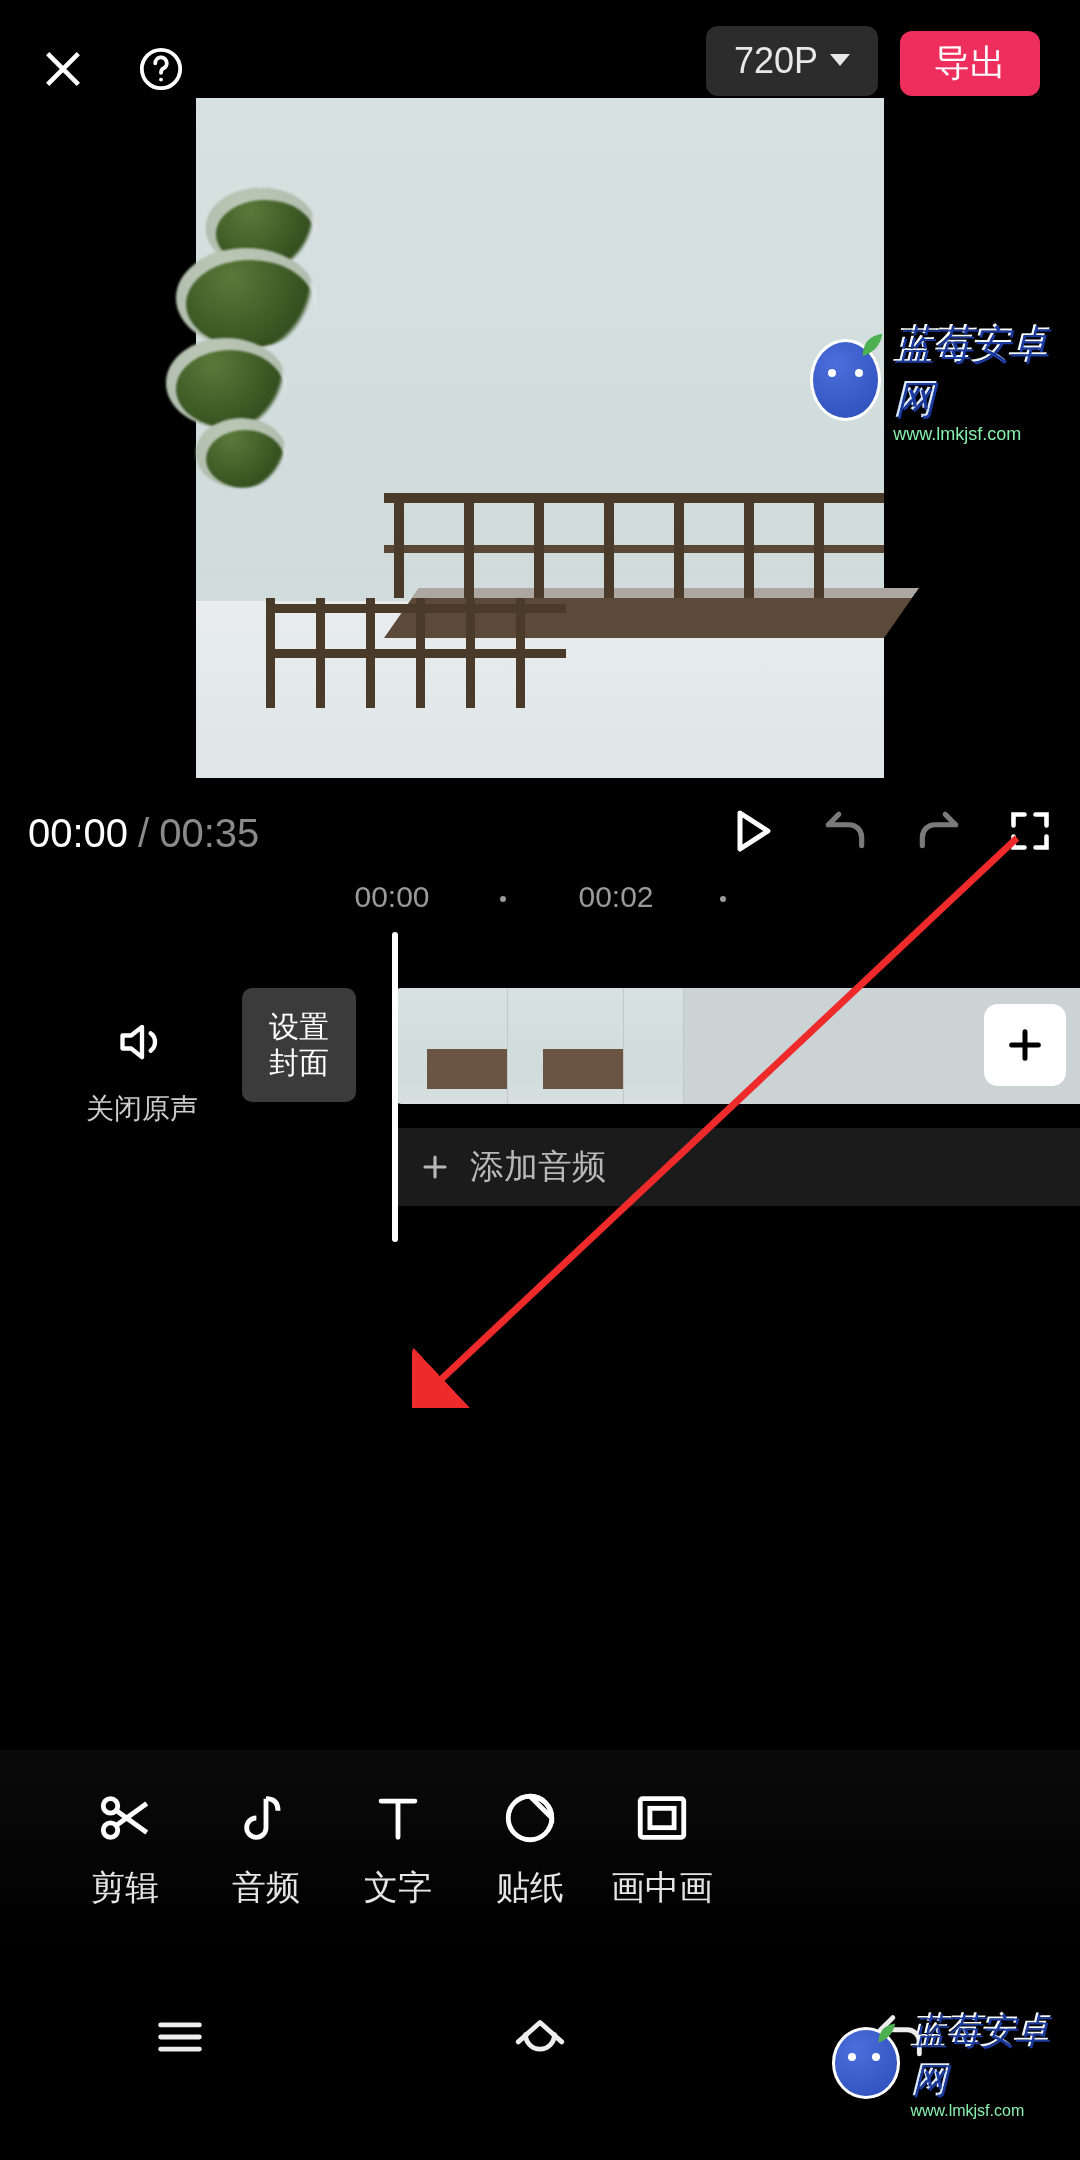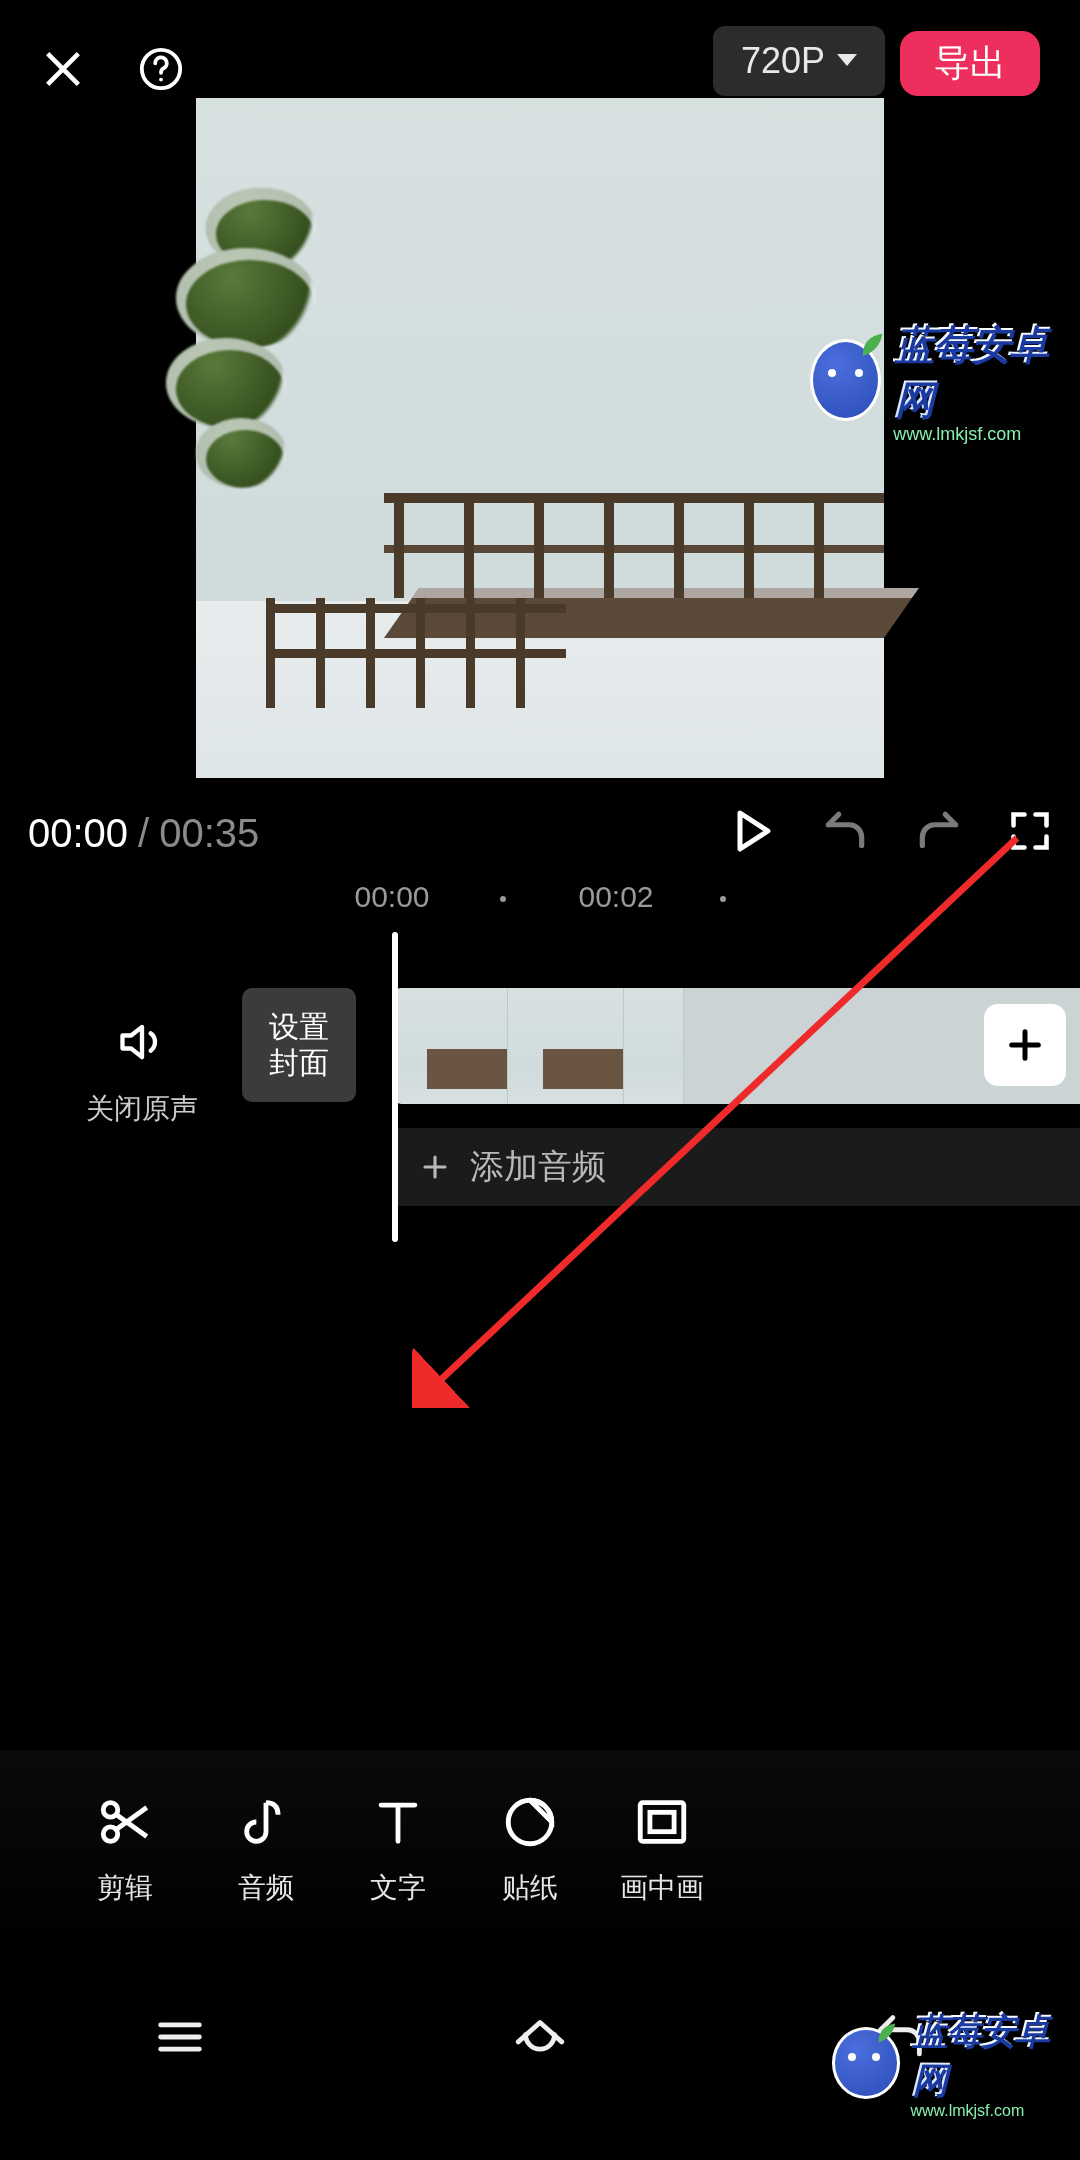--- a/index.html
+++ b/index.html
@@ -27,23 +27,23 @@
     border-radius: 12px;
     padding: 14px 28px;
     display: flex;
     align-items: center;
     gap: 12px;
     font-size: 36px;
     color: #e8e8e8;
   }
   .export-btn {
     background: #ee2e5d;
-    border-radius: 18px;
+    border-radius: 12px;
     padding: 8px 34px;
-    margin-left: 15px;
+    margin-left: 22px;
     font-size: 36px;
     color: #fff;
   }
   .preview-wrap {
     display: flex;
     justify-content: center;
     margin-top: 2px;
   }
   .preview {
     width: 688px;
@@ -122,21 +122,21 @@
   }
 
   .tool-row {
     position:absolute; bottom:210px; left:0; right:0;
     height:200px;
     background:linear-gradient(#0a0a0a,#000);
     display:flex; align-items:center; padding-left:50px;
   }
   .tool-item { width:132px; display:flex; flex-direction:column; align-items:center; gap:18px;}
   .tool-item svg { width:58px; height:58px;}
-  .tool-item span { font-size:28px; color:#e5e5e5;}
+  .tool-item span { font-size:34px; color:#e5e5e5;}
   .tool-item.cut { width:150px;}
 
   .nav-bar {
     position:absolute; bottom:56px; left:0; right:0; height:130px;
     display:flex; justify-content:space-around; align-items:center;
   }
   .nav-bar svg { width:70px; height:58px; stroke:#eee;}
 
   .watermark1 {
     position:absolute; right:22px; top:336px; width:248px; height:88px;
@@ -145,21 +145,21 @@
   }
   .wm-oval {
     width:82px; height:82px; position:relative;
   }
   .wm-oval .circ { position:absolute; inset:0; border-radius:50%;
     background:radial-gradient(circle at 35% 30%, #4b6edc, #2a4db8);
     border:3px solid #fff;}
   .wm-dot { position:absolute; width:8px; height:8px; background:#fff; border-radius:50%;}
   .wm-leaf { position:absolute; }
   .wm-text { display:flex; flex-direction:column; }
-  .wm-text .t1 { font-size:40px; font-weight:700; font-style:italic;
+  .wm-text .t1 { font-size:40px; font-weight:400; font-style:italic;
     background:linear-gradient(#fff,#cde1ff); -webkit-background-clip:text; color:transparent;
     text-shadow:2px 2px 0 #1b3aa0; letter-spacing:-2px;}
   .wm-text .t2 { font-size:18px; color:#86efac; margin-top:-2px;}
 
   .watermark2 {
     position:absolute; right:8px; bottom:56px; width:240px; height:82px;
     display:flex; align-items:center; gap:10px; z-index:70;
   }
   .watermark2 .wm-oval{width:72px;height:72px;}
 </style>

